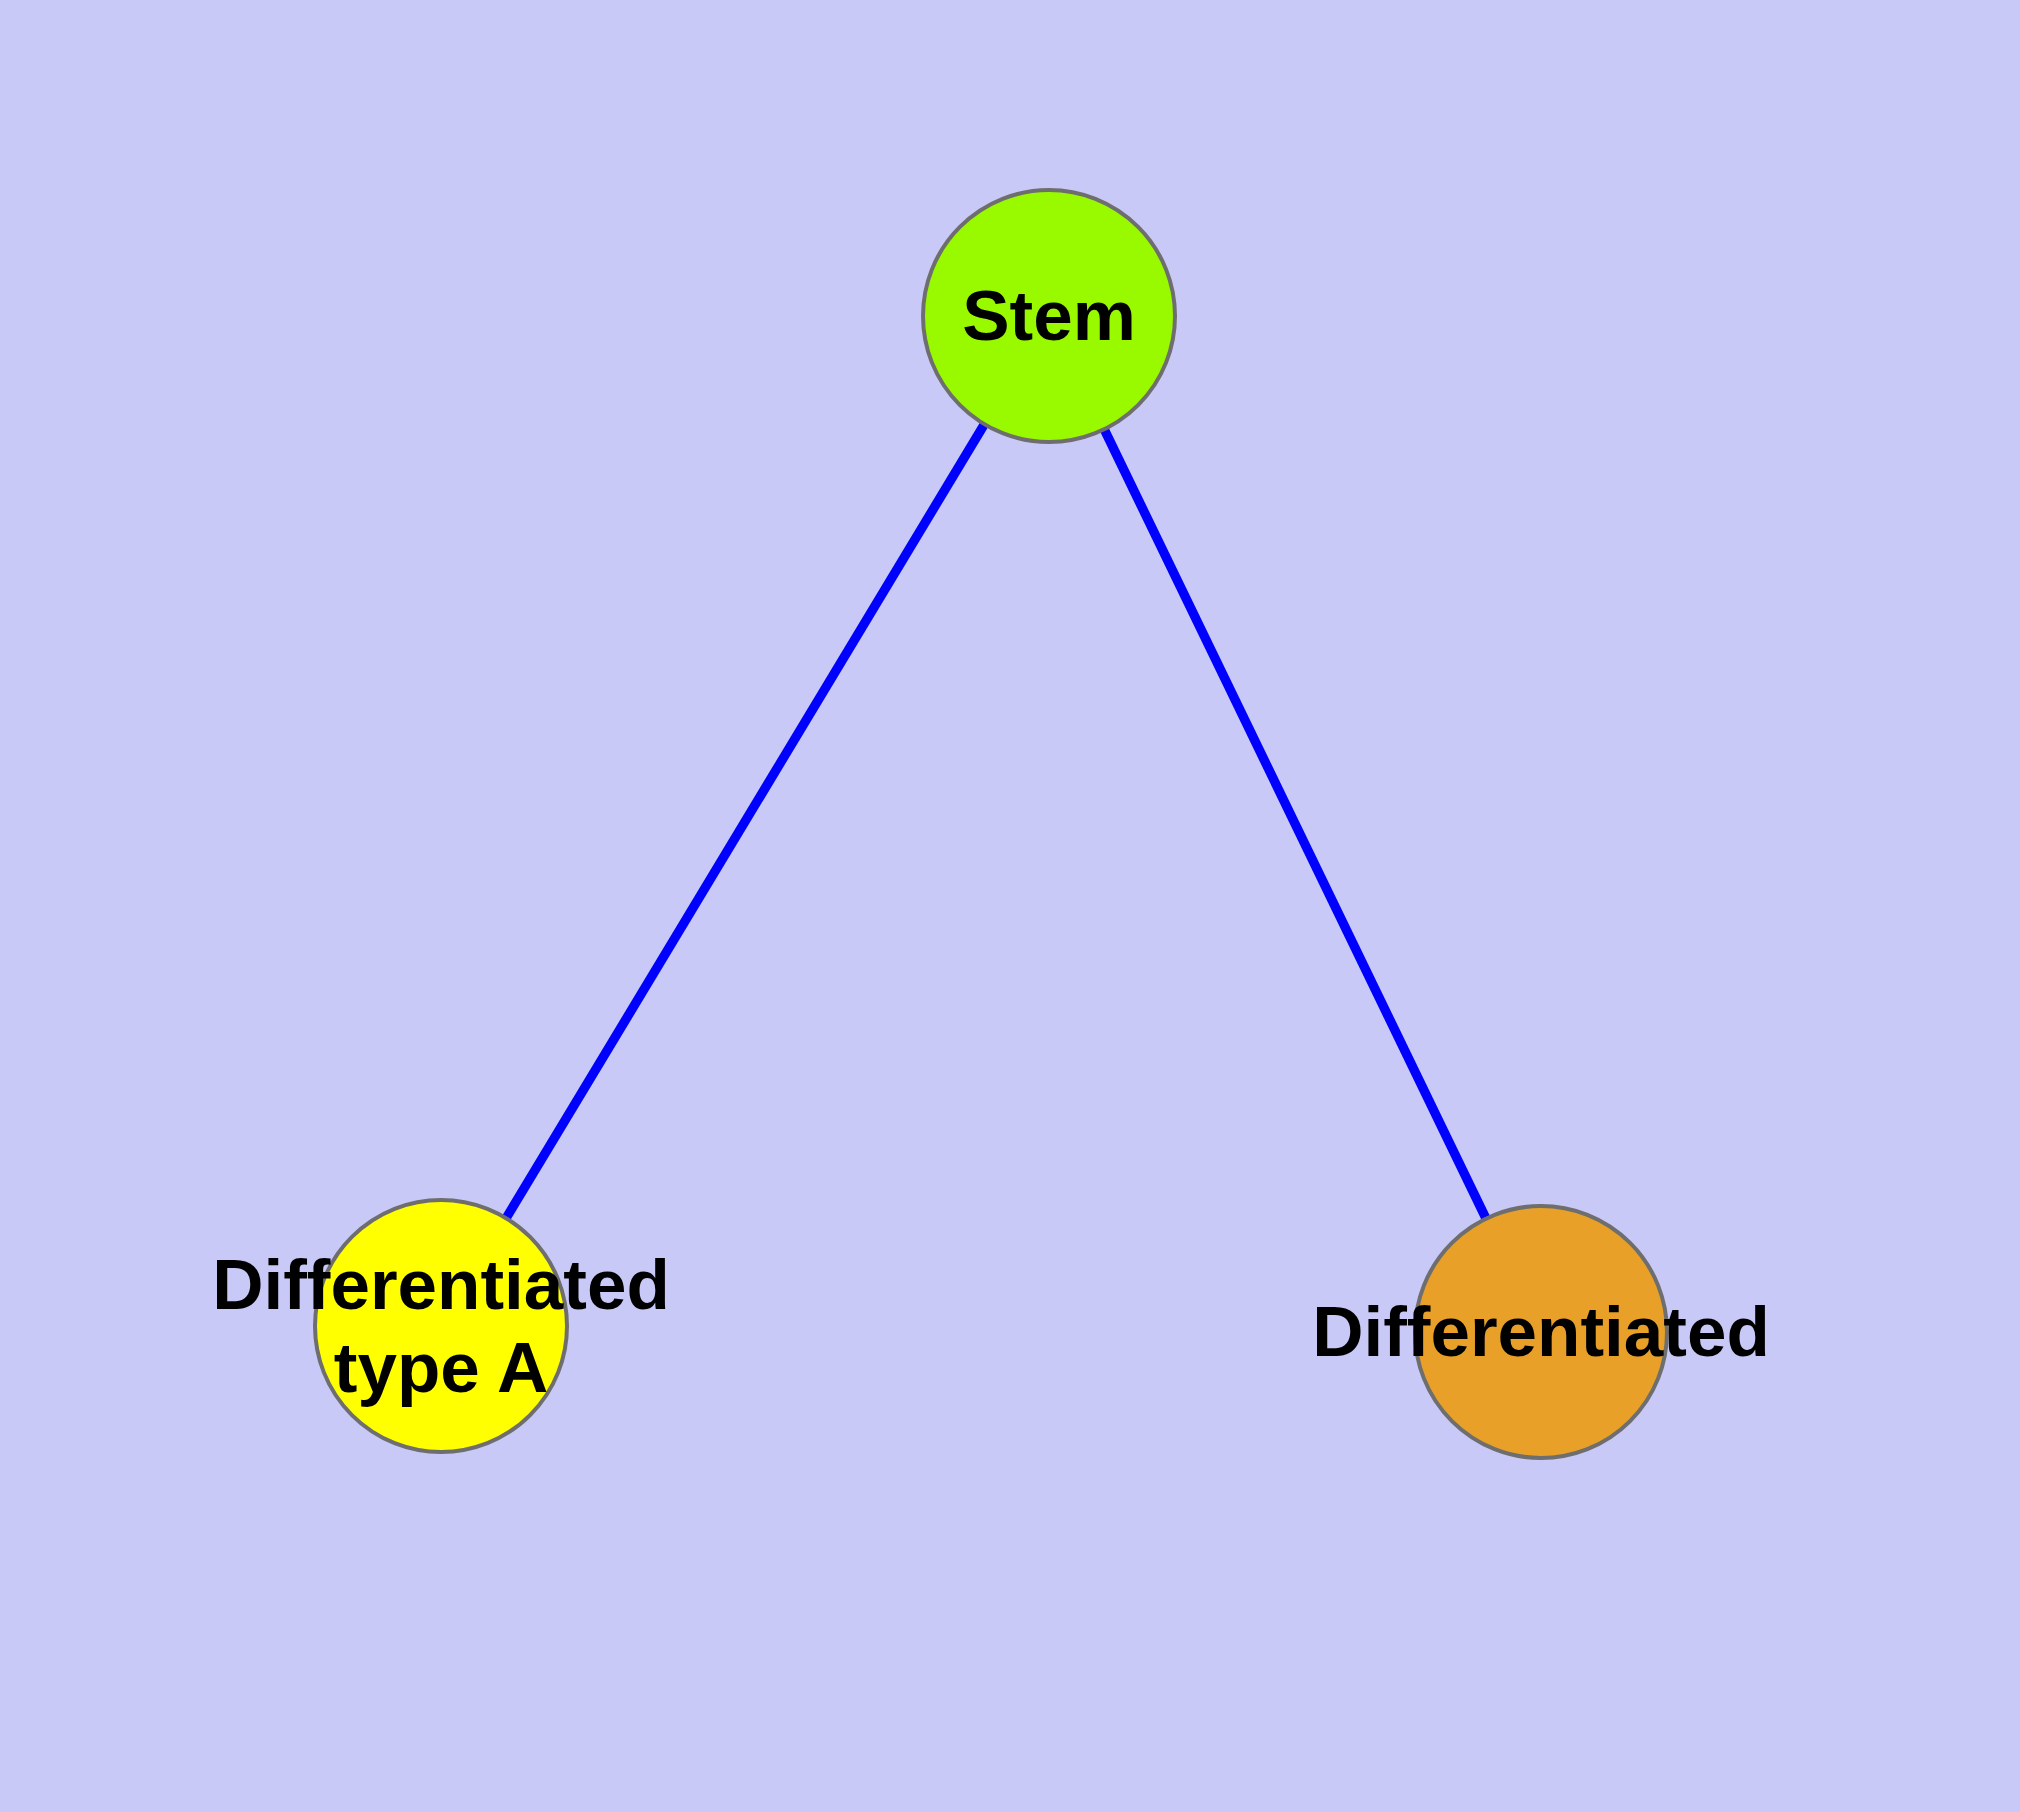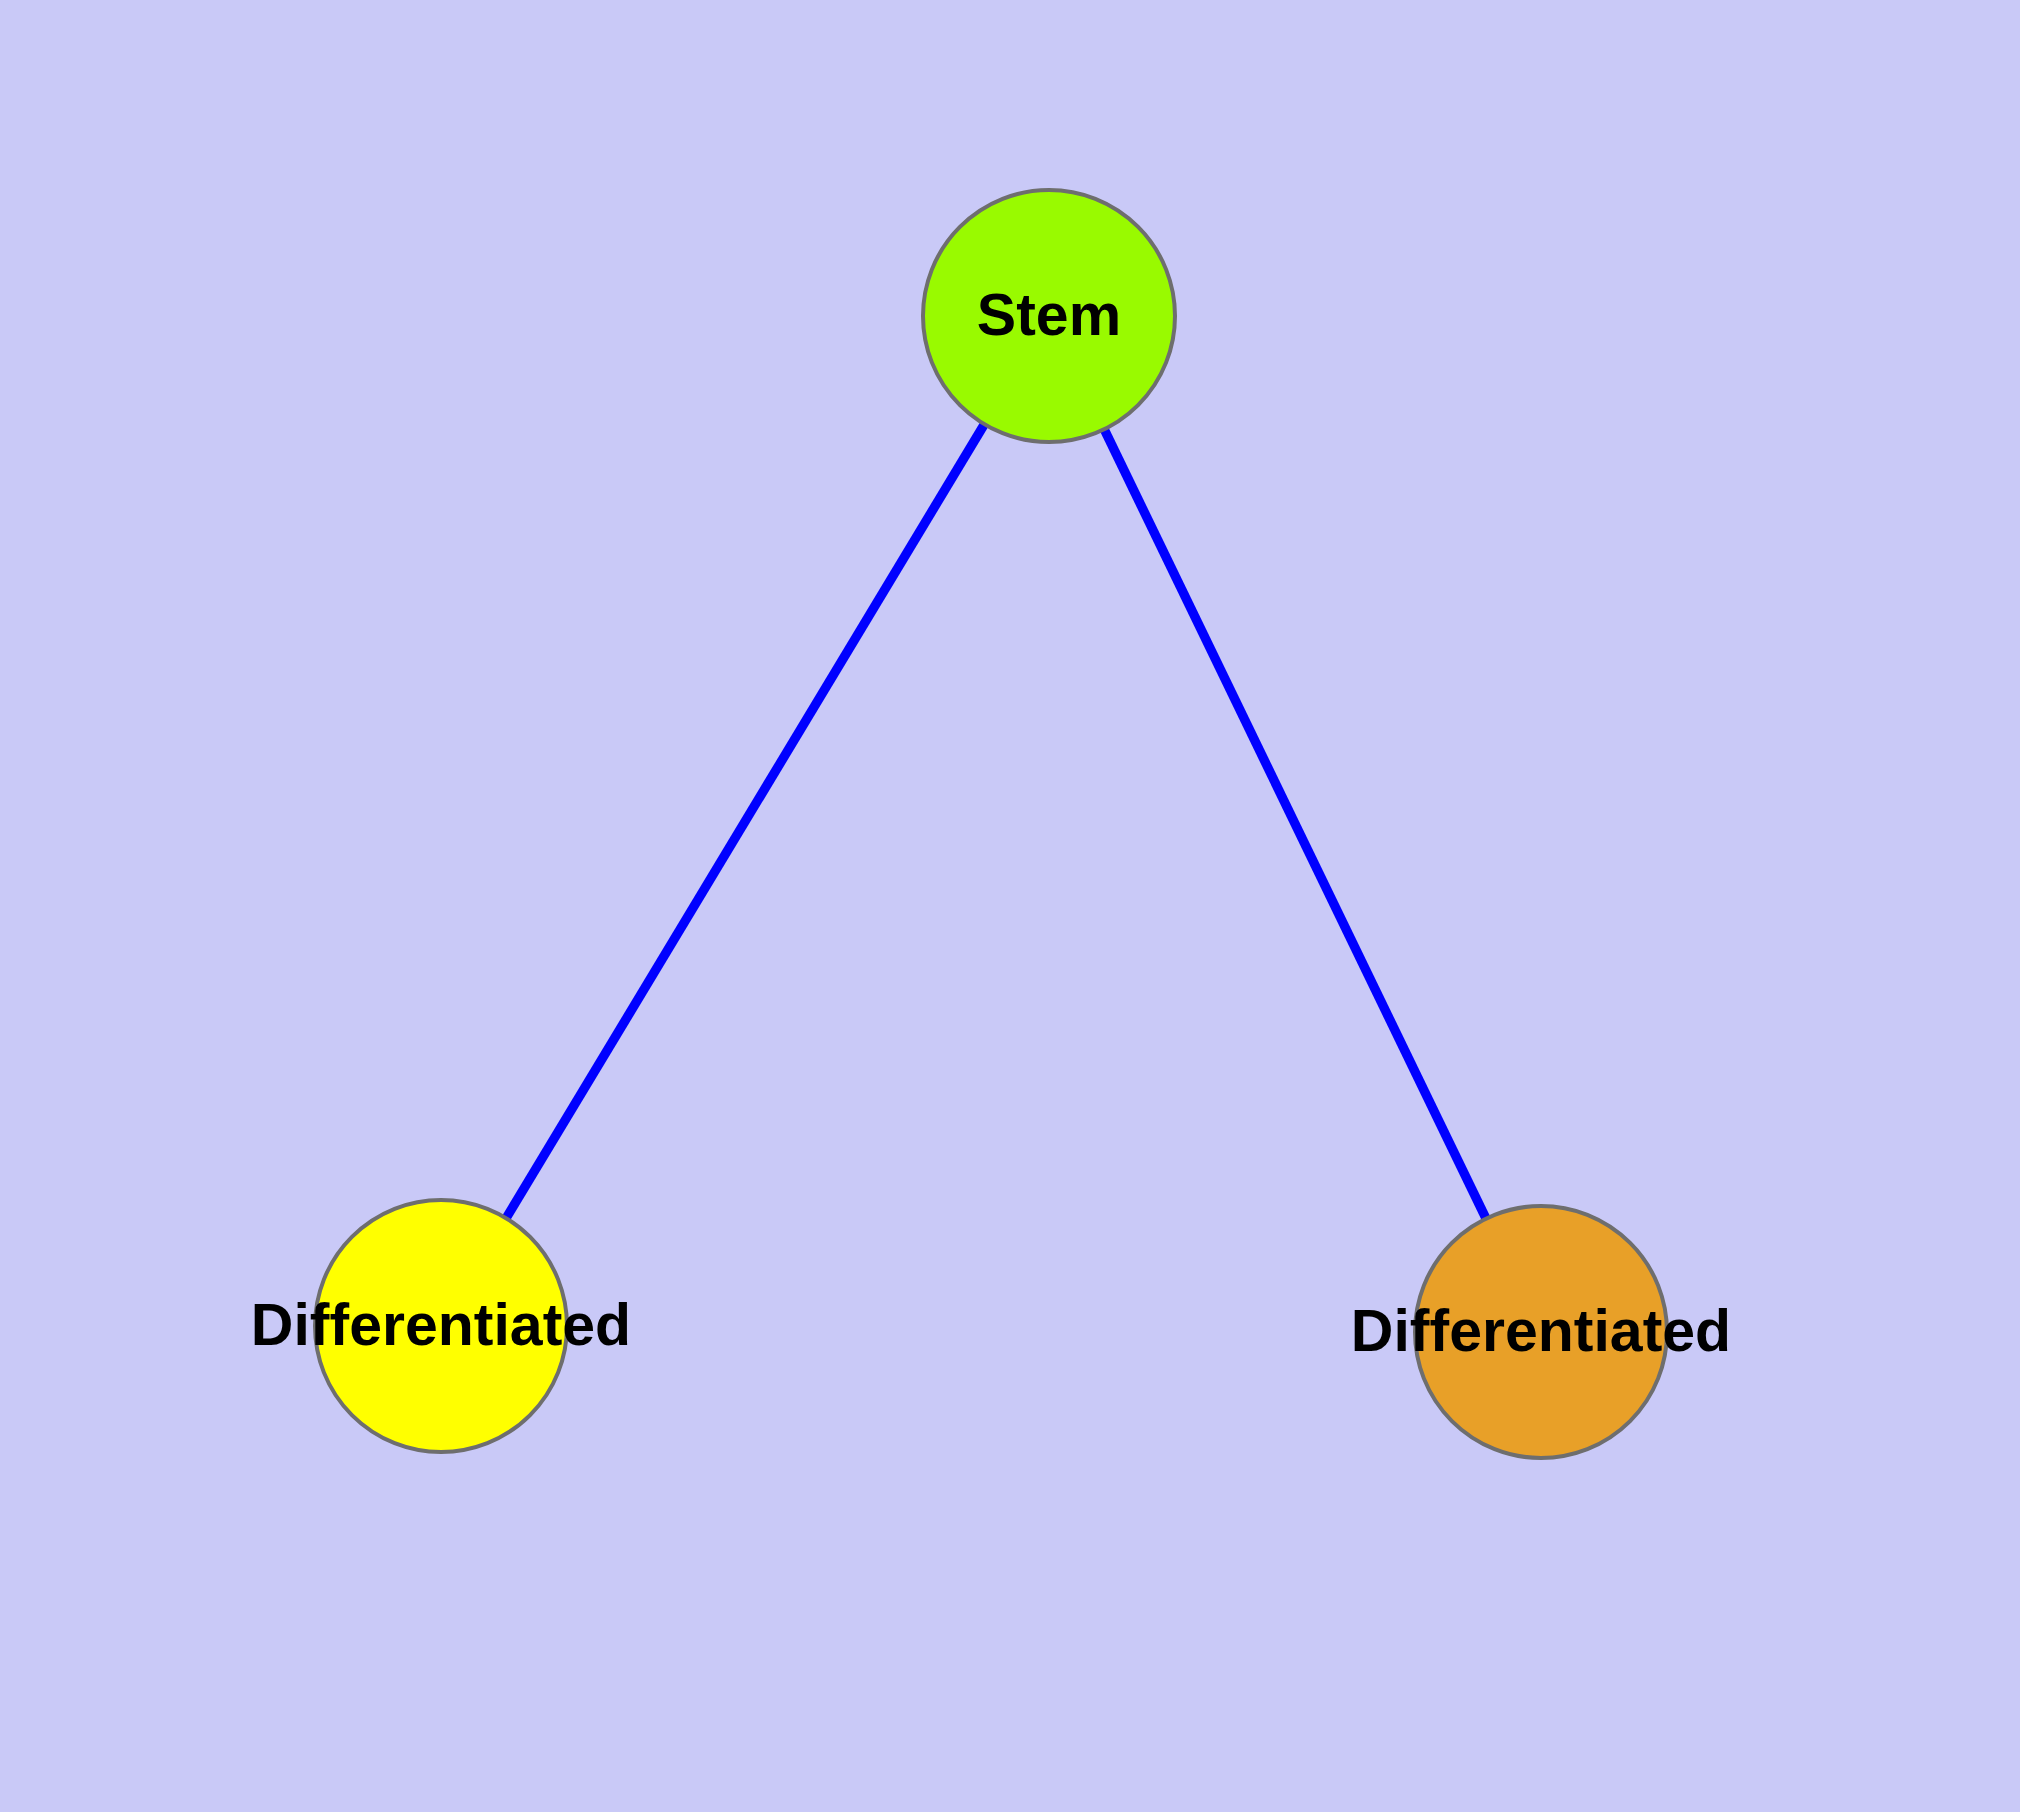--- a/index.html
+++ b/index.html
@@ -25,21 +25,21 @@
   }
   .node {
     position: absolute;
     border-radius: 50%;
     border: 4.2px solid #6e6e6e;
     box-sizing: border-box;
   }
   .node-label {
     position: absolute;
     transform: translate(-50%, -50%);
-    font-size: 59px;
+    font-size: 71px;
     font-weight: bold;
     line-height: 1.17;
     letter-spacing: 0px;
     text-align: center;
     white-space: nowrap;
     pointer-events: none;
   }
 </style>
 </head>
 <body style="background: rgb(201, 201, 247);">
@@ -54,20 +54,21 @@
   <div class="node" style="left: 921px; top: 188px; width: 256px; height: 256px; background: rgb(153, 250, 0); border-color: rgb(110, 110, 110);"></div>
   <div class="node" style="left: 313px; top: 1198px; width: 256px; height: 256px; background: rgb(255, 255, 0); border-color: rgb(110, 110, 110);"></div>
   <div class="node" style="left: 1413px; top: 1204px; width: 256px; height: 256px; background: rgb(232, 160, 40); border-color: rgb(110, 110, 110);"></div>
 
   <div class="node-label" style="left: 1049px; top: 316px; color: rgb(0, 0, 0);">
     <span>Stem</span>
   </div>
 
   <div class="node-label" style="left: 441px; top: 1326px; color: rgb(0, 0, 0);">
     <span>Differentiated</span><br>
+    <span>type A</span>
   </div>
 
   <div class="node-label" style="left: 1541px; top: 1332px; color: rgb(0, 0, 0);">
     <span>Differentiated</span><br>
   </div>
 
 </div>
 
 
 </body></html>

